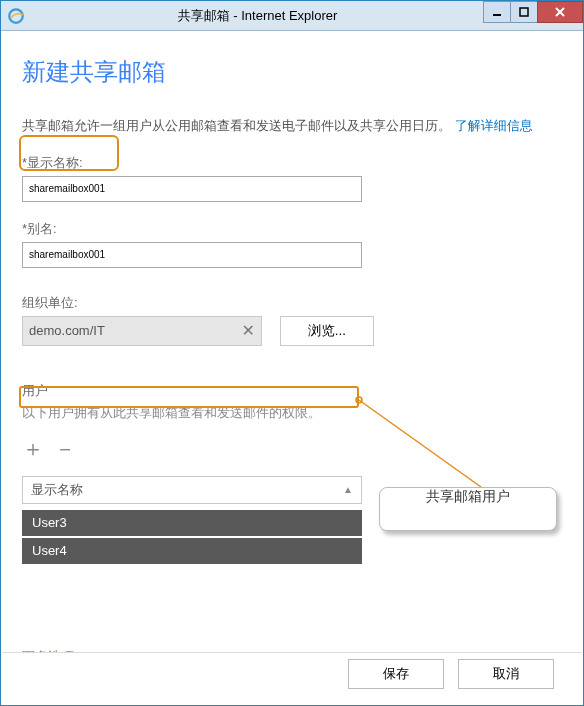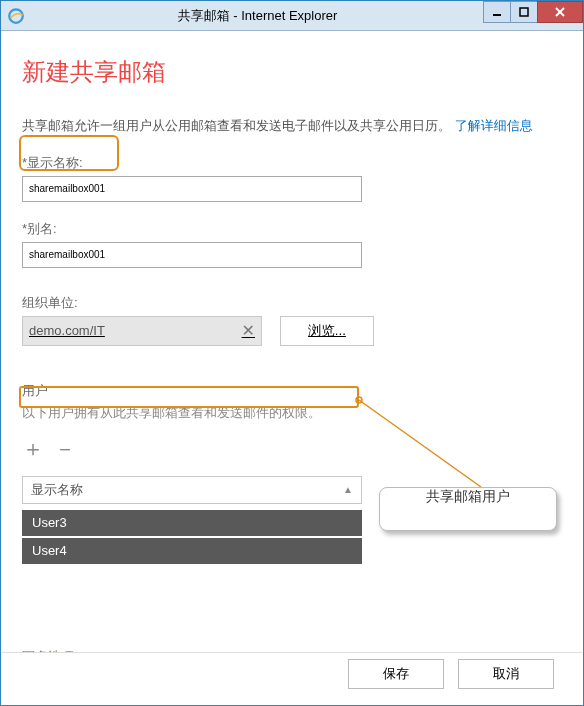--- a/index.html
+++ b/index.html
@@ -14,33 +14,33 @@
   .titlebar .eicon { width:18px; height:18px; margin-right:6px; }
   .titlebar .title { flex:1; text-align:center; font-size:13px; color:#000; }
   .winbtns { display:flex; height:22px; margin-top:-8px;}
   .winbtn {
     width:28px; height:22px; border:1px solid #7a98b8; background:#cddff0;
     display:flex; align-items:center; justify-content:center; font-size:11px;
     margin-left:-1px;
   }
   .winbtn.close { background:#c75050; color:#fff; border-color:#a03f3f; width:46px;}
   .content { position:absolute; top:31px; left:1px; right:1px; bottom:1px; padding:20px 20px 0 20px; overflow:hidden; }
-  h1 { font-size:24px; font-weight:300; color:#ef4444; margin:4px 0 28px 0; }
+  h1 { font-size:24px; font-weight:300; color:#3b82f6; margin:4px 0 28px 0; }
   .desc { color:#555; line-height:1.5; }
   .desc a { color:#0072c6; text-decoration:none; cursor:pointer; }
   .hl1 {
     position:absolute; border:2px solid #e08c1a; border-radius:6px;
     left:18px; top:134px; width:100px; height:36px; pointer-events:none;
   }
   .label { color:#666; margin-top:18px; margin-bottom:4px; }
   .tx {
     width:340px; height:26px; border:1px solid #a9a9a9; padding:2px 6px; font-size:10px;
     font-family:inherit;
   }
-  .ou-wrap { display:flex; align-items:flex-start;text-decoration:underline; }
+  .ou-wrap { display:flex; align-items:flex-start; }
   .ou {
     width:240px; height:30px; background:#e6e6e6; border:1px solid #c9c9c9; padding:4px 6px;
     display:flex; align-items:center; justify-content:space-between; color:#555;
   }
   .ou .x { color:#777; font-size:16px; cursor:pointer; }
   .browse {
     margin-left:18px; width:94px; height:30px; border:1px solid #c9c9c9; background:#fff;
     cursor:pointer; font-family:inherit;
   }
   .hl2 {

